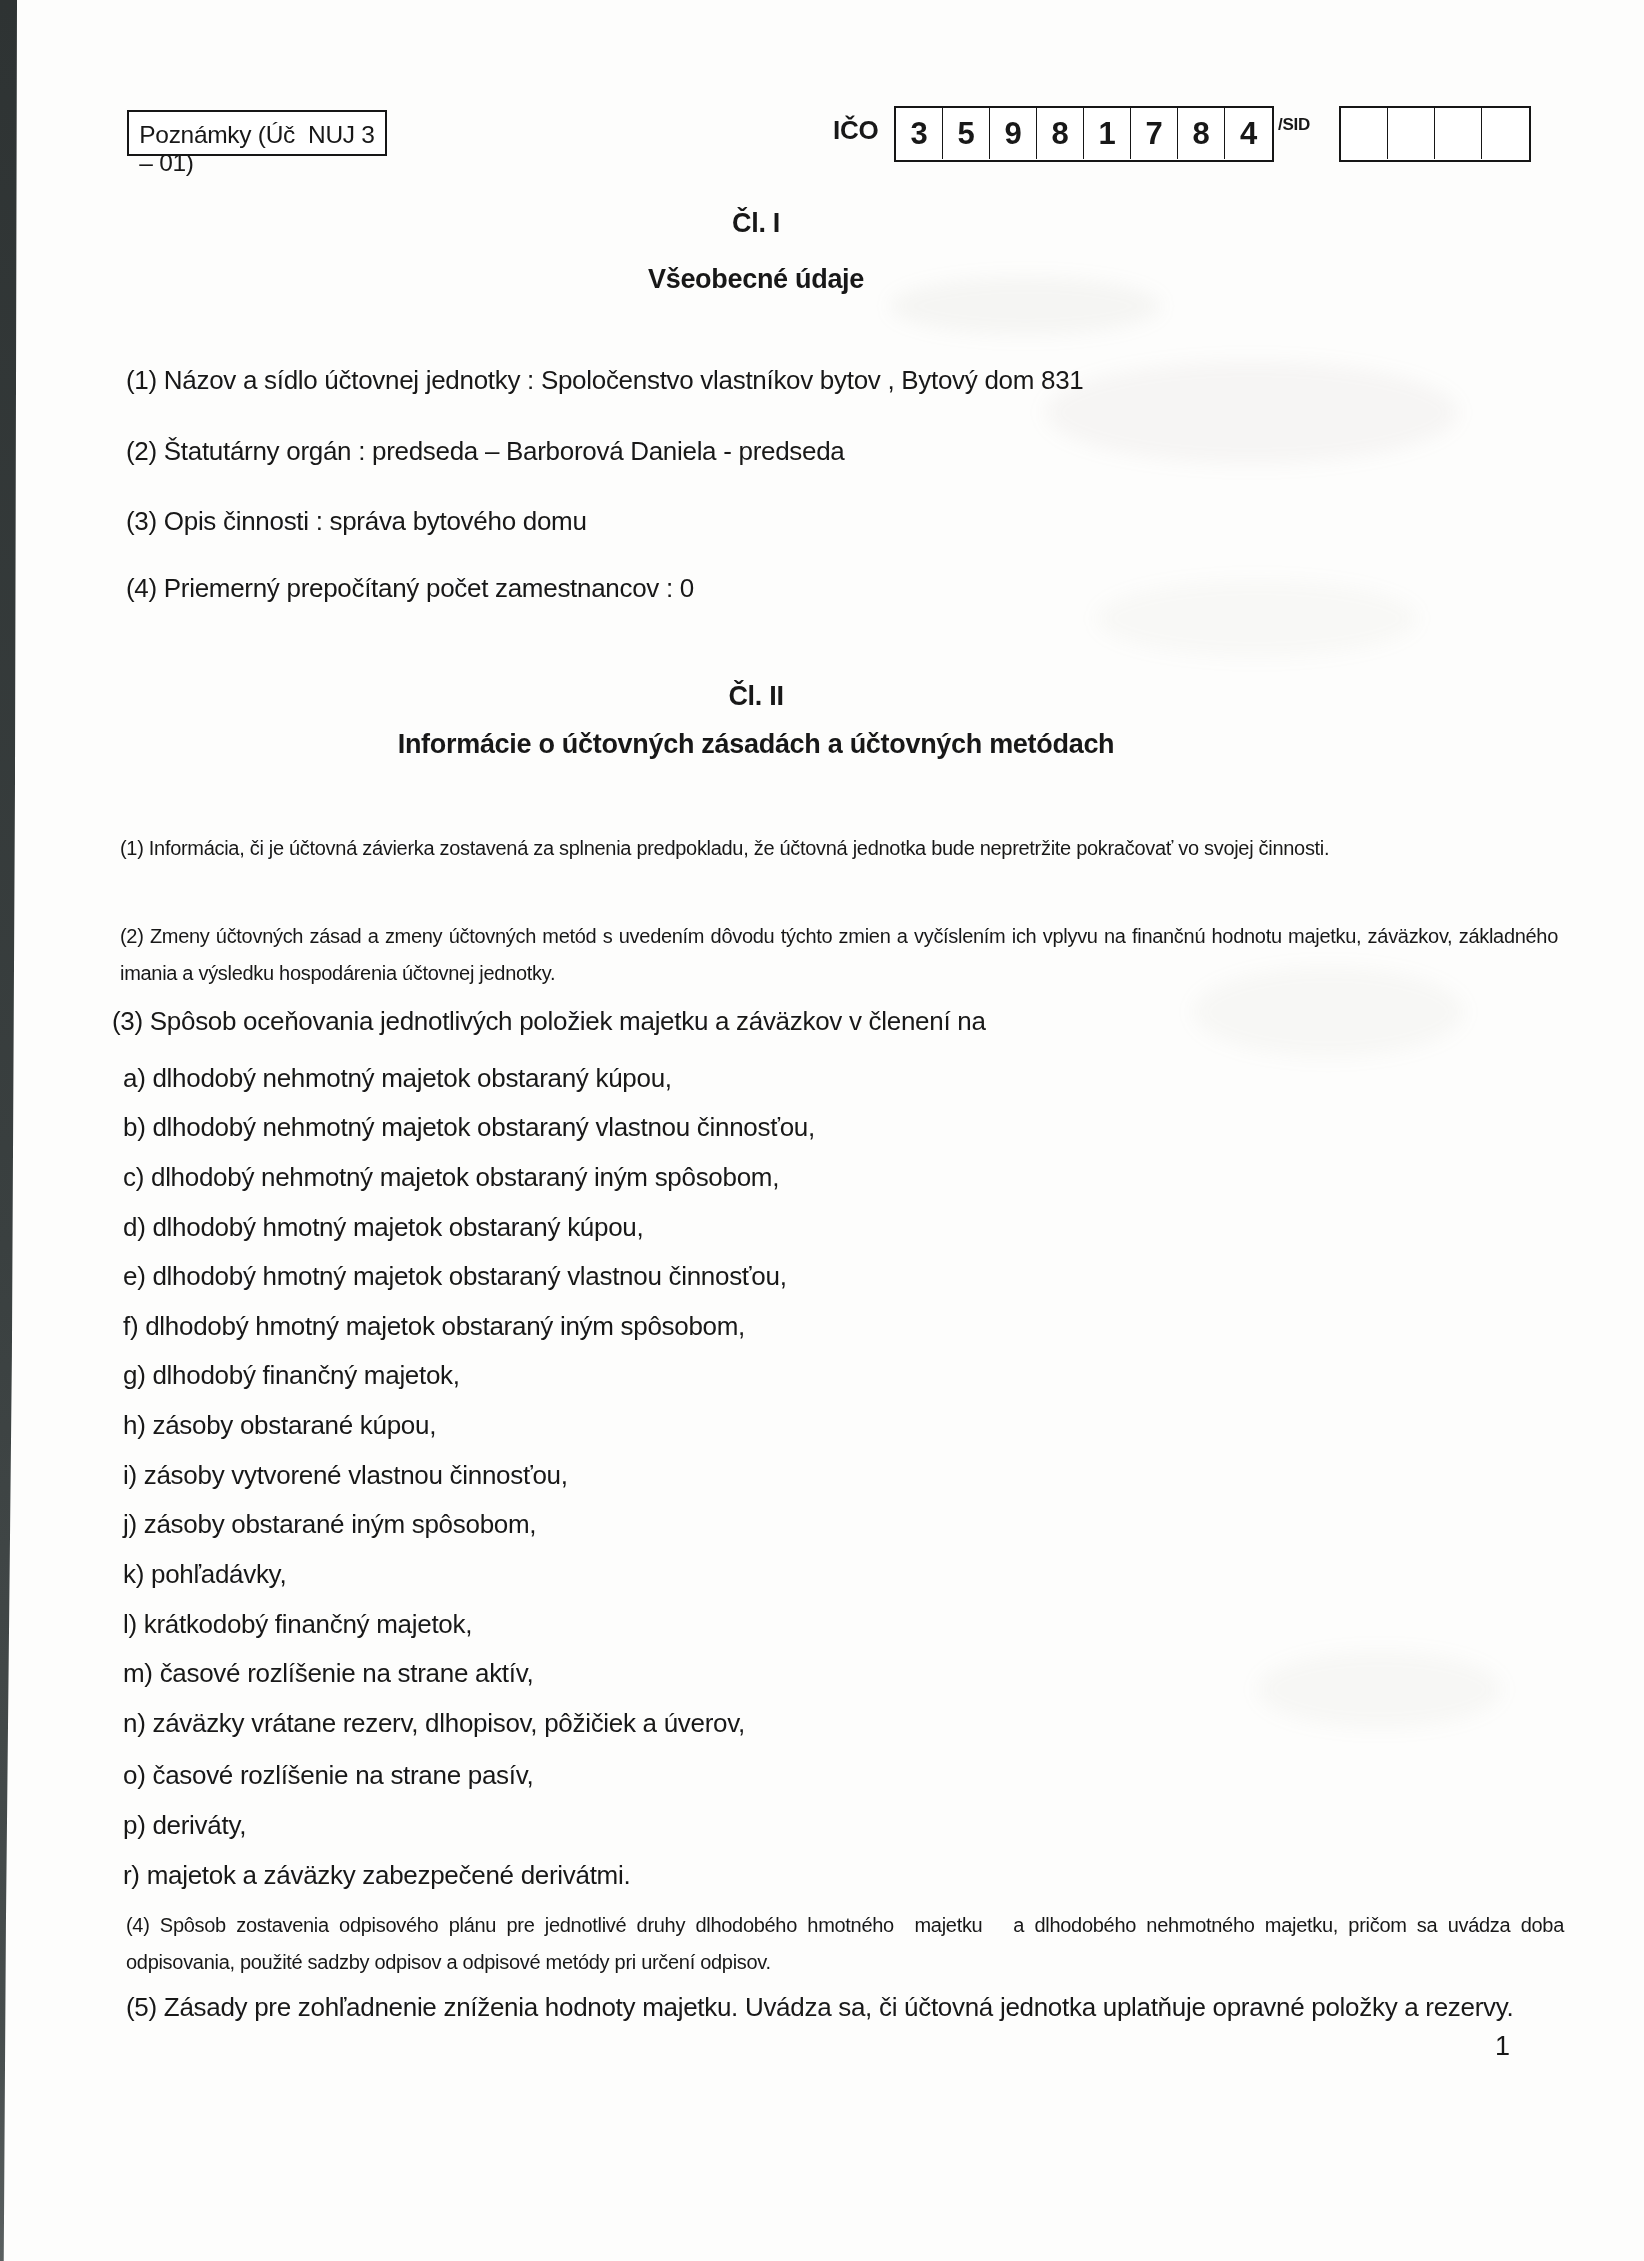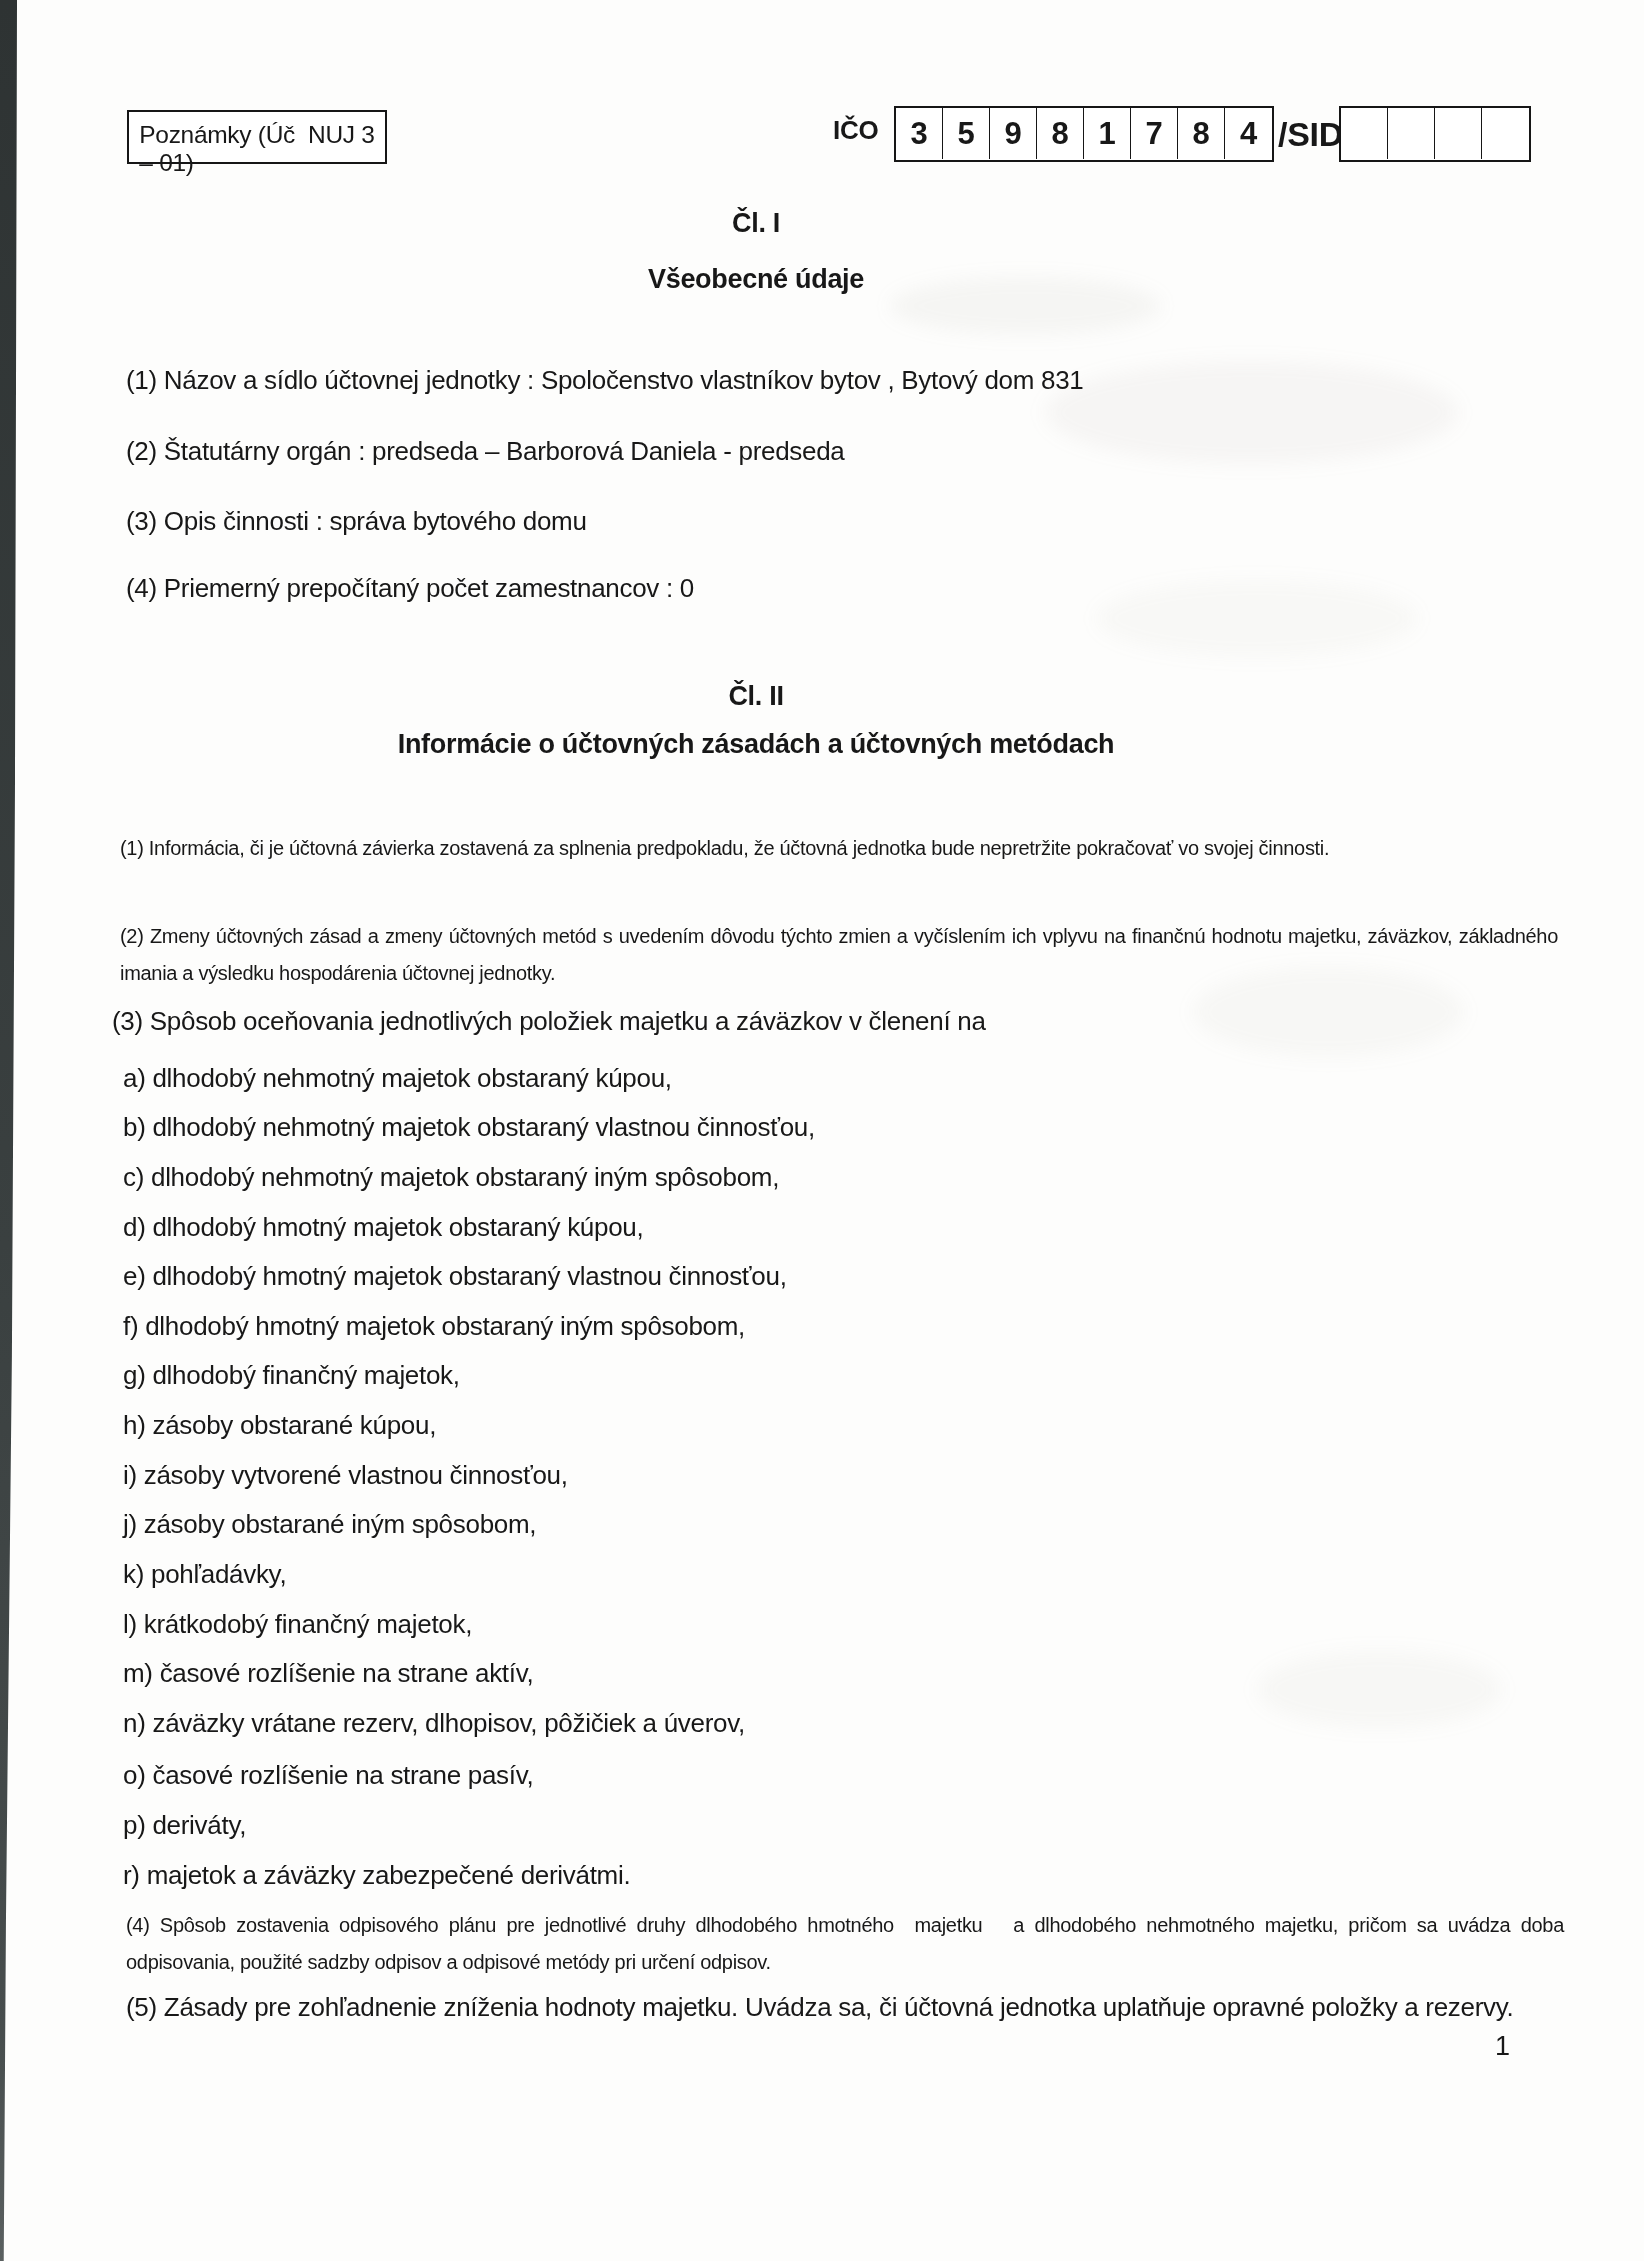--- a/index.html
+++ b/index.html
@@ -12,28 +12,28 @@
     overflow:hidden;
   }
   .abs{position:absolute;}
   .txt{white-space:pre-wrap;letter-spacing:-0.3px;}
   .center{left:0;width:1512px;text-align:center;}
   .h-title{font-size:27px;font-weight:700;letter-spacing:-0.3px;}
   .body-line{font-size:26px;letter-spacing:-0.3px;}
   .par{font-size:20px;line-height:37px;text-align:justify;letter-spacing:-0.3px;}
   
   .form-box{
-    left:127px;top:110px;width:260px;height:54px;
+    left:127px;top:110px;width:260px;height:46px;
     border:2.6px solid #161616;
     box-sizing:border-box;
     background:#fff;
   }
   .form-box .txt{margin:9px 0 0 10.3px;font-size:24.5px;}
   .ico-label{left:833px;top:115px;font-size:26px;font-weight:700;}
-  .sid-label{left:1278px;top:115px;font-size:34px;font-weight:700;}
+  .sid-label{left:1278px;top:115px;font-size:17px;font-weight:700;}
   .cellrow{
     display:flex;
     border:2.6px solid #161616;
     box-sizing:border-box;
     background:#fff;
   }
   .cellrow .cell{
     width:47px;height:51px;
     border-right:1.9px solid #161616;
     box-sizing:border-box;

